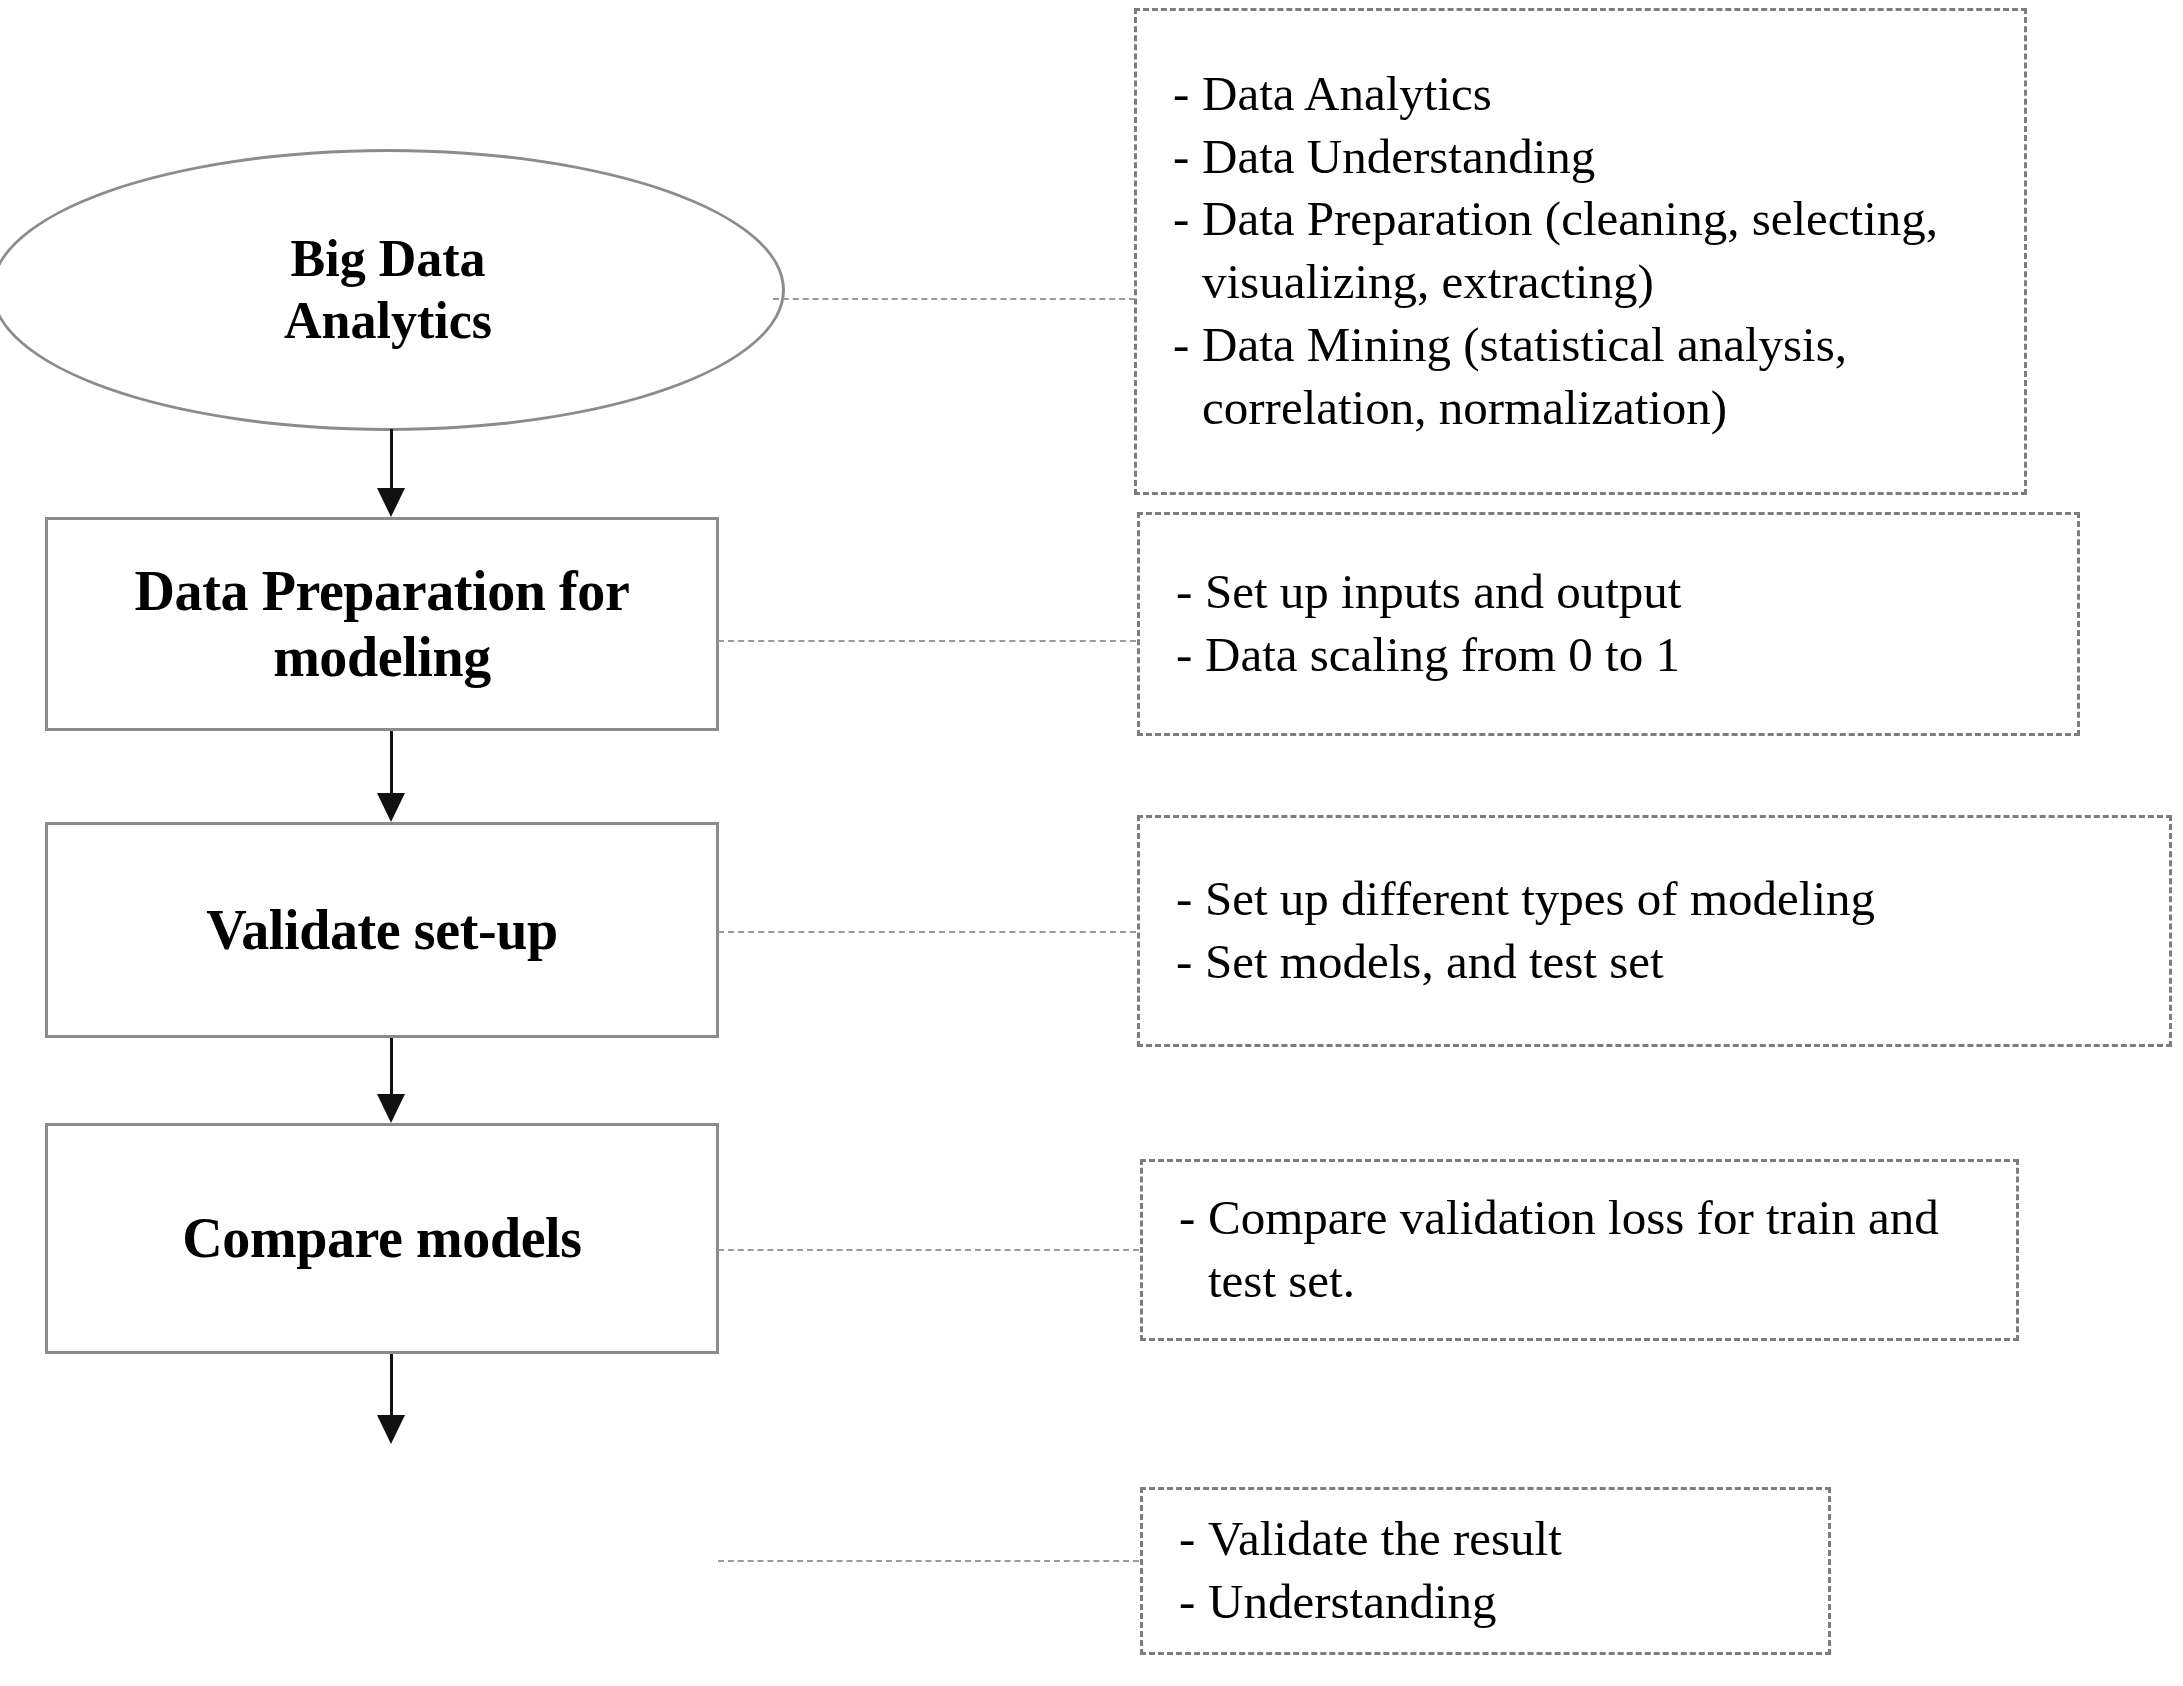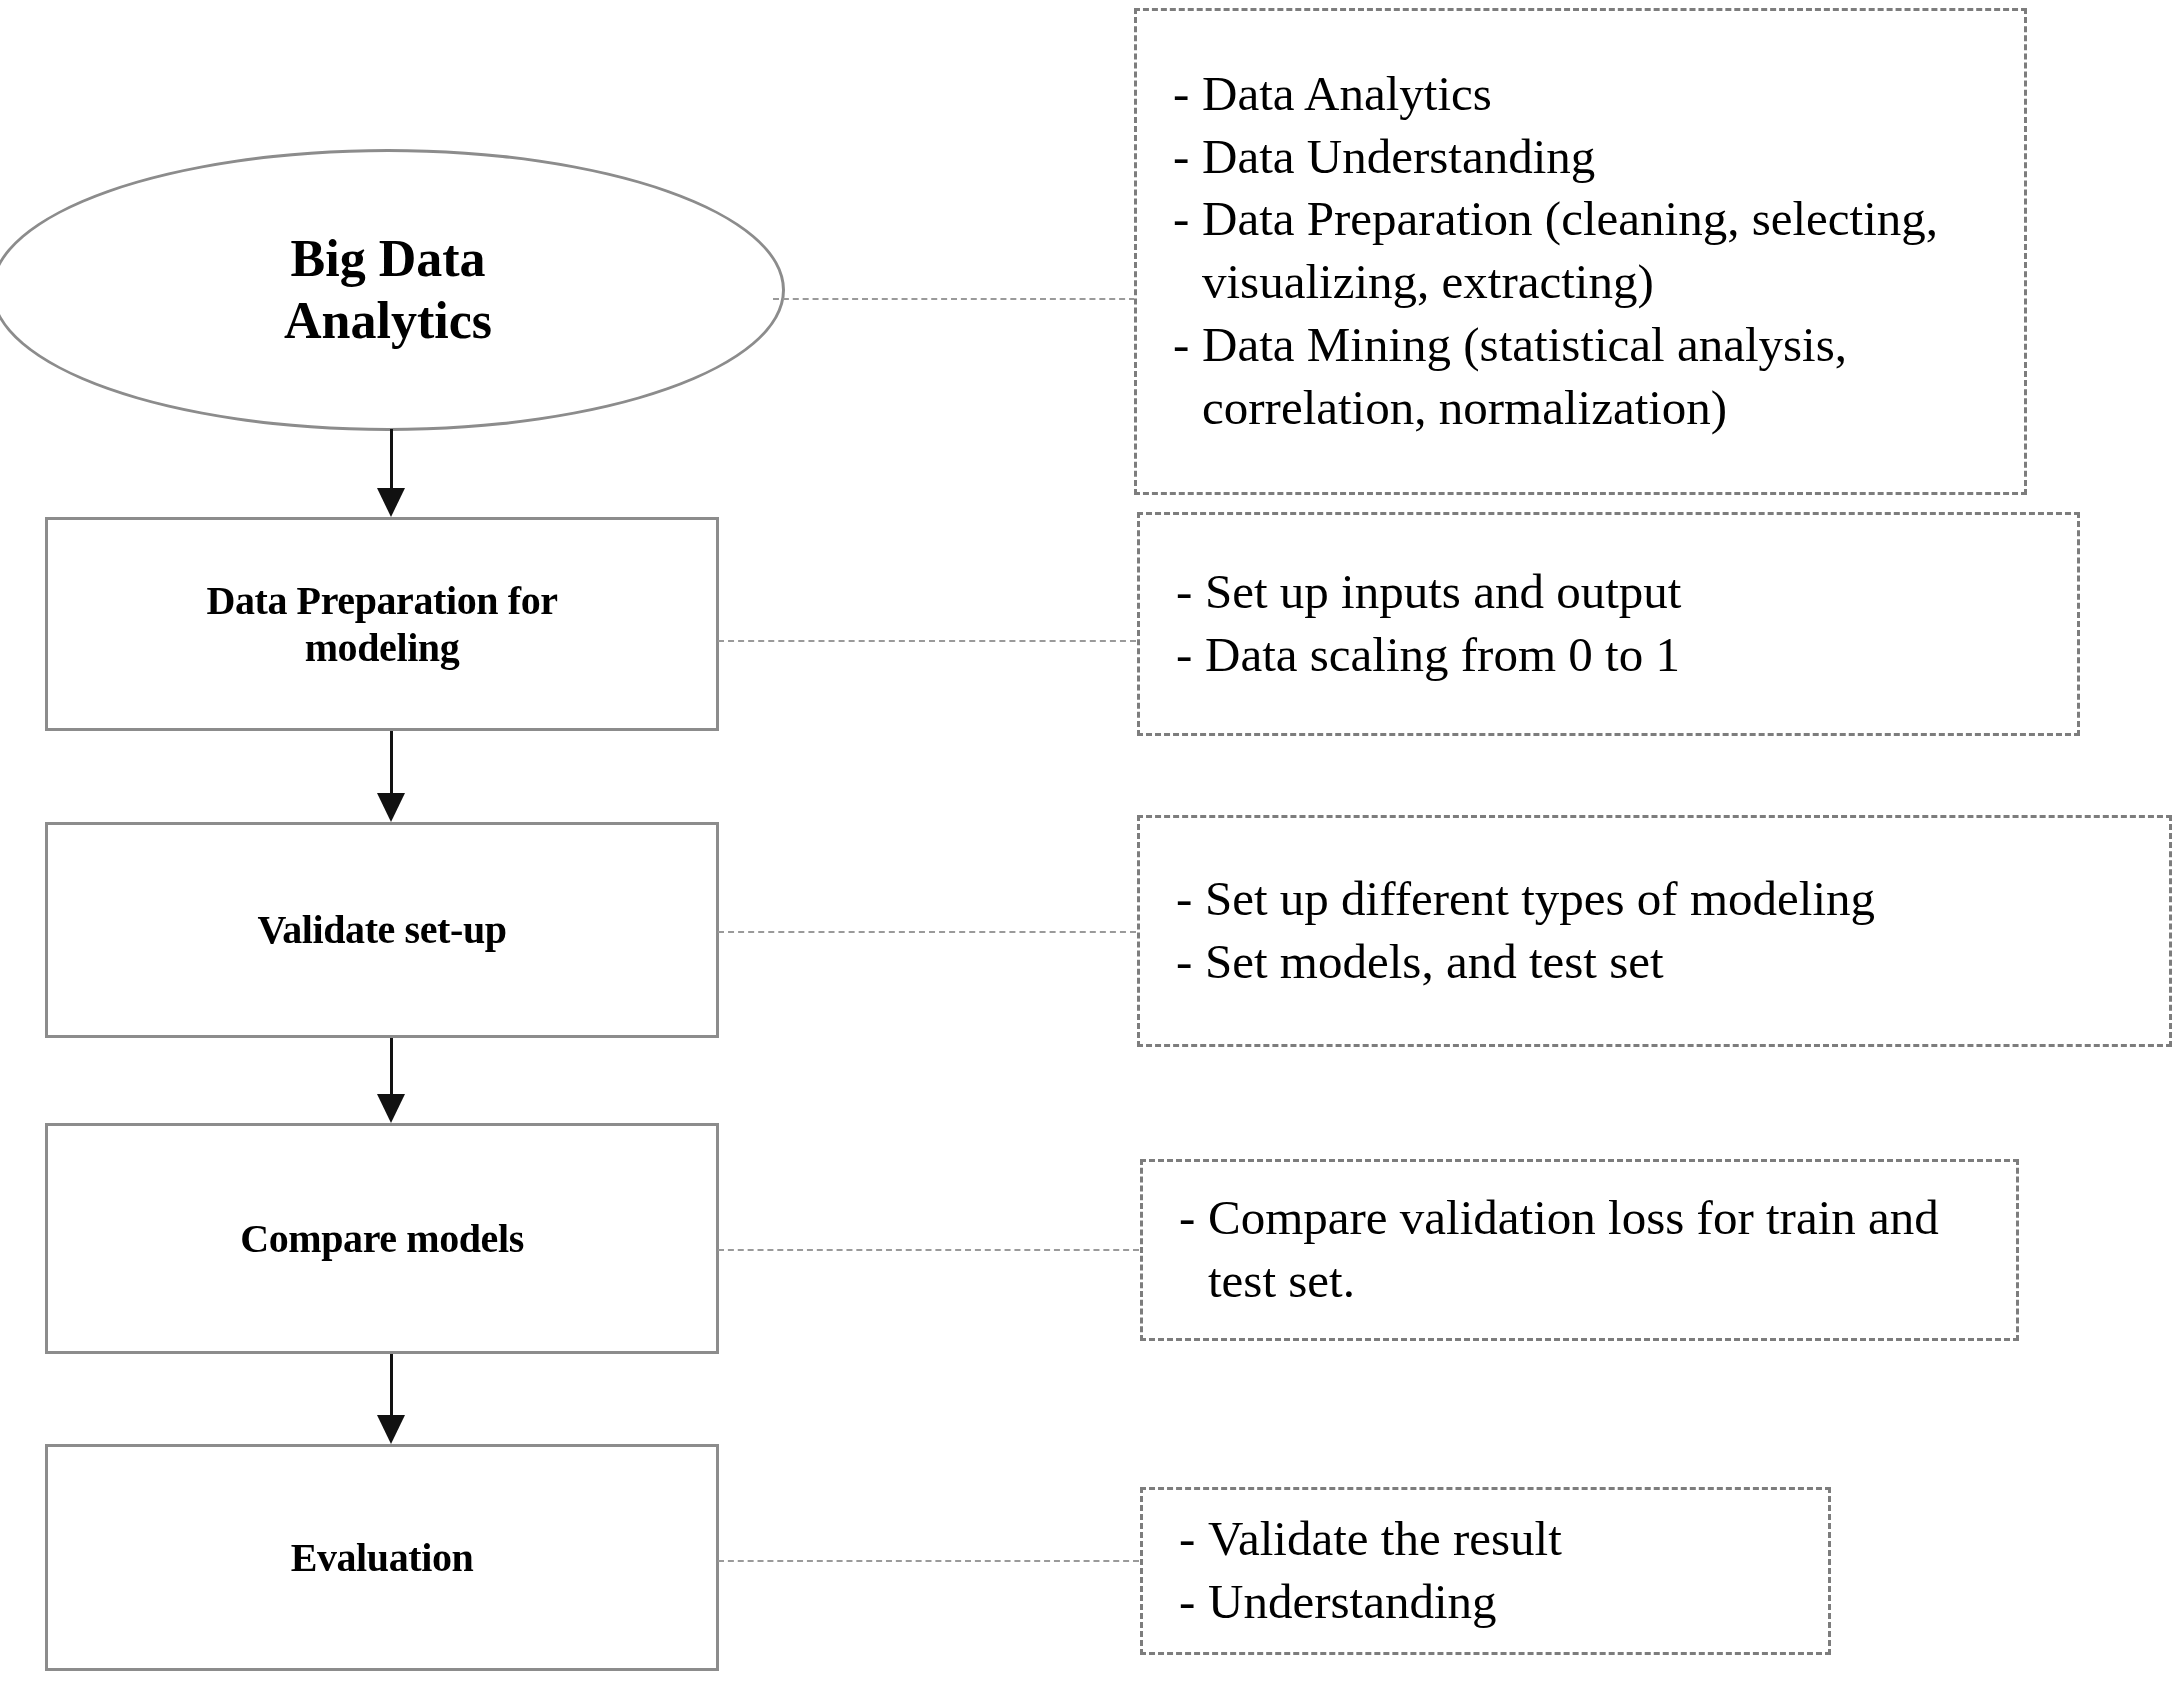--- a/index.html
+++ b/index.html
@@ -23,21 +23,21 @@
     box-sizing: border-box;
     background: #ffffff;
     border: 3.8px solid #8c8c8c;
     display: flex;
     align-items: center;
     justify-content: center;
     text-align: center;
   }
   .node .node-label {
     font-weight: bold;
-    font-size: 40px;
+    font-size: 56px;
     line-height: 1.18;
     color: #000000;
     letter-spacing: -0.4px;
   }
   .ellipse-node {
     position: absolute;
     box-sizing: border-box;
     background: #ffffff;
     border: 3.8px solid #8c8c8c;
     border-radius: 50%;
@@ -125,23 +125,20 @@
   </div>
 
   <div class="node" style="left:45px; top:822px; width:674px; height:216px;">
     <div class="node-label">Validate set-up</div>
   </div>
 
   <div class="node" style="left:45px; top:1123px; width:674px; height:231px;">
     <div class="node-label">Compare models</div>
   </div>
 
-  <div class="node" style="left:45px; top:1444px; width:674px; height:227px;">
-    <div class="node-label">Evaluation</div>
-  </div>
 
   <div class="vline" style="left:390px; top:429px; height:61px;"></div>
   <div class="arrowhead" style="left:377px; top:488px;"></div>
 
   <div class="vline" style="left:390px; top:731px; height:62px;"></div>
   <div class="arrowhead" style="left:377px; top:793px;"></div>
 
   <div class="vline" style="left:390px; top:1038px; height:56px;"></div>
   <div class="arrowhead" style="left:377px; top:1094px;"></div>
 

